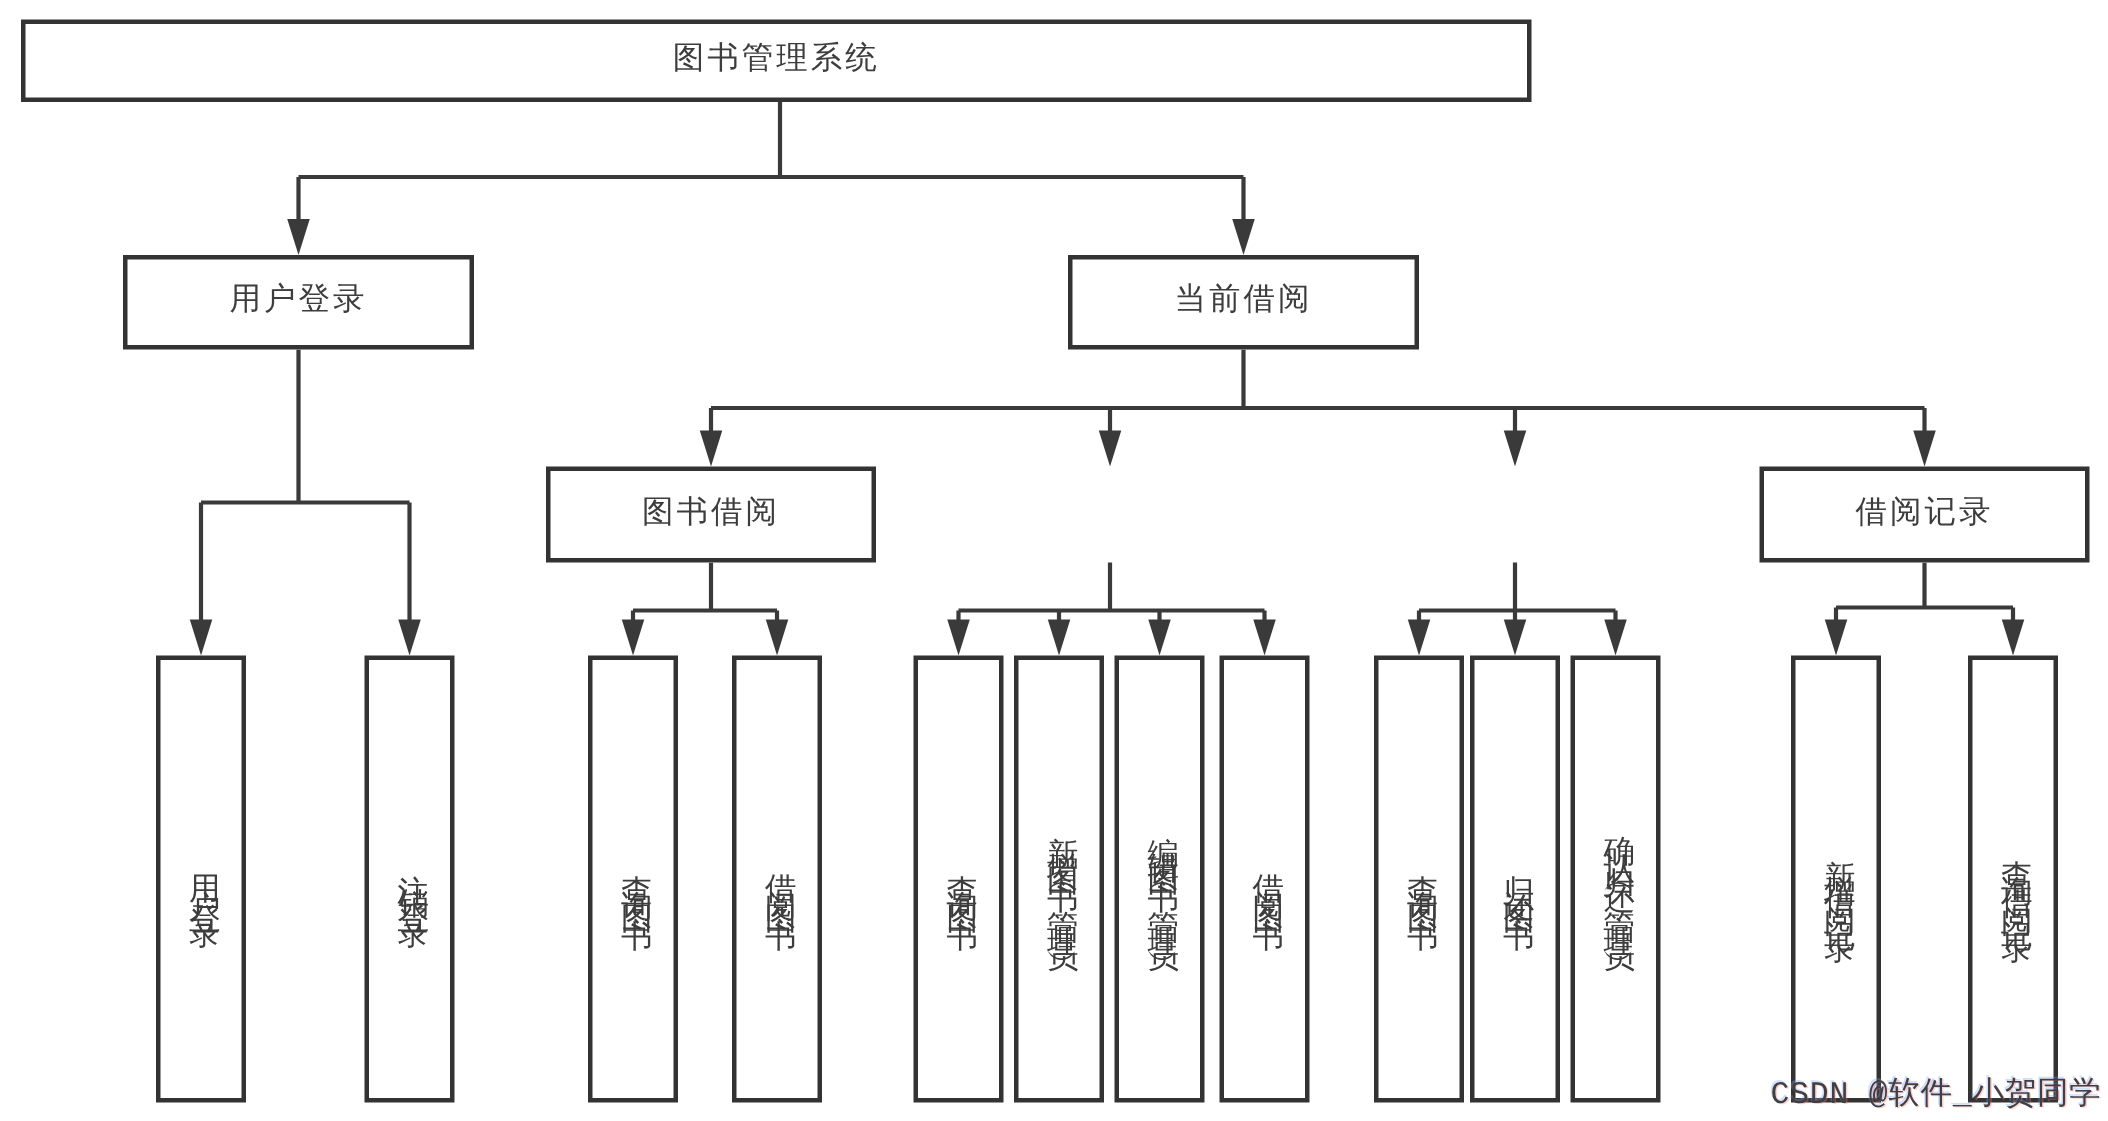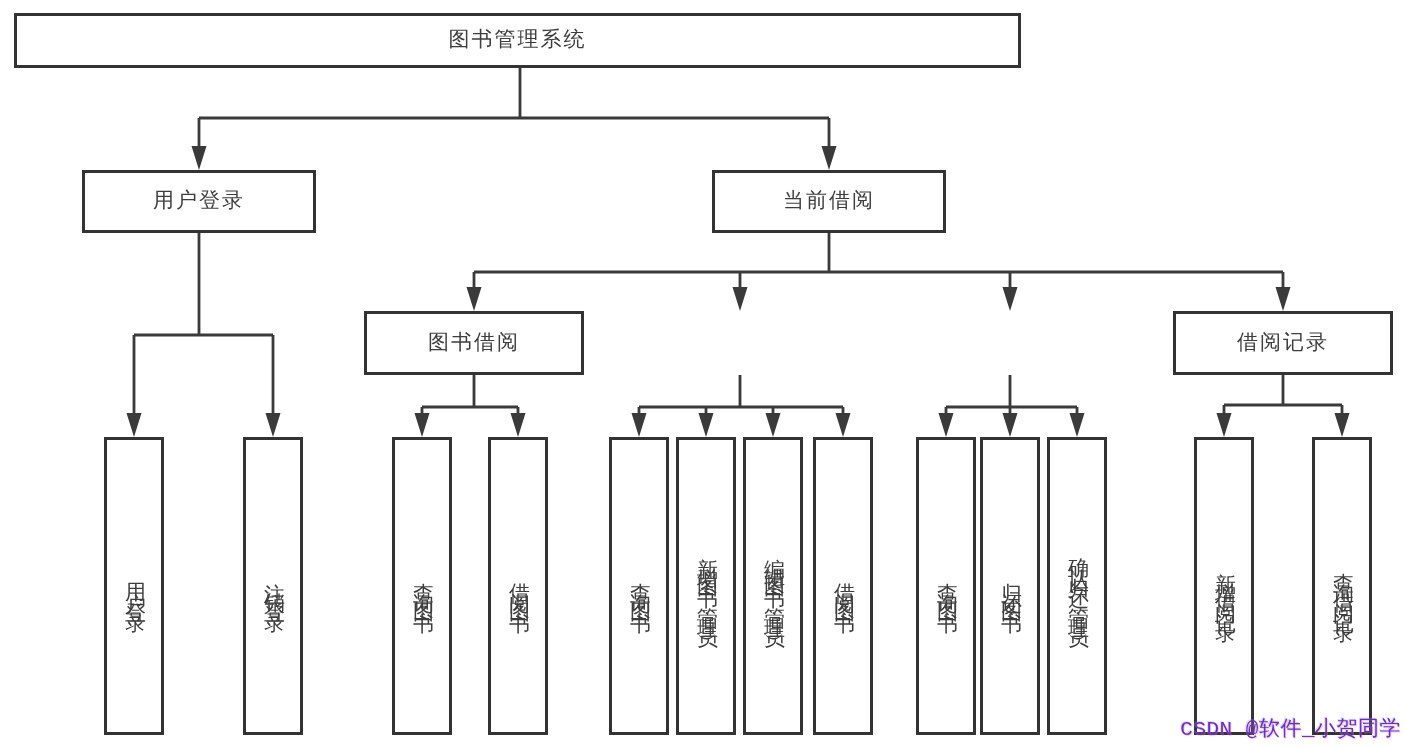--- a/index.html
+++ b/index.html
@@ -31,21 +31,21 @@
     text-orientation: mixed;
     letter-spacing: 10px;
     white-space: normal;
   }
   .watermark {
     position: absolute;
     right: 4px;
     bottom: 5px;
     font-size: 21px;
     letter-spacing: 0.5px;
-    color: #6d28d9;
+    color: #404040;
     text-shadow: -1px -1px 0 rgba(120,160,255,0.35), 1px 1px 0 rgba(255,120,120,0.35);
   }
 </style>
 </head>
 <body>
 
 <div class="canvas">
 
   <svg class="wires" viewBox="0 0 1405 747" xmlns="http://www.w3.org/2000/svg">
     <g stroke="#3a3a3a" stroke-width="2.8" fill="none">

